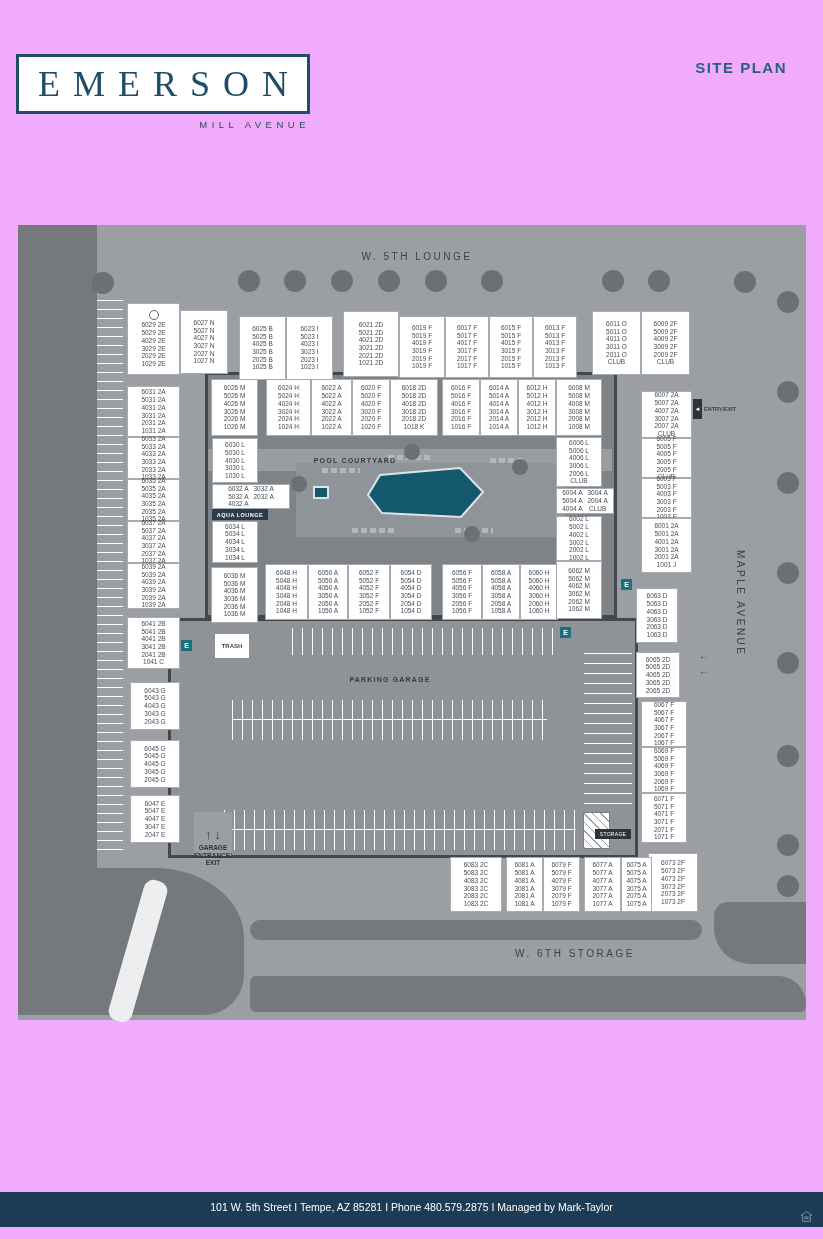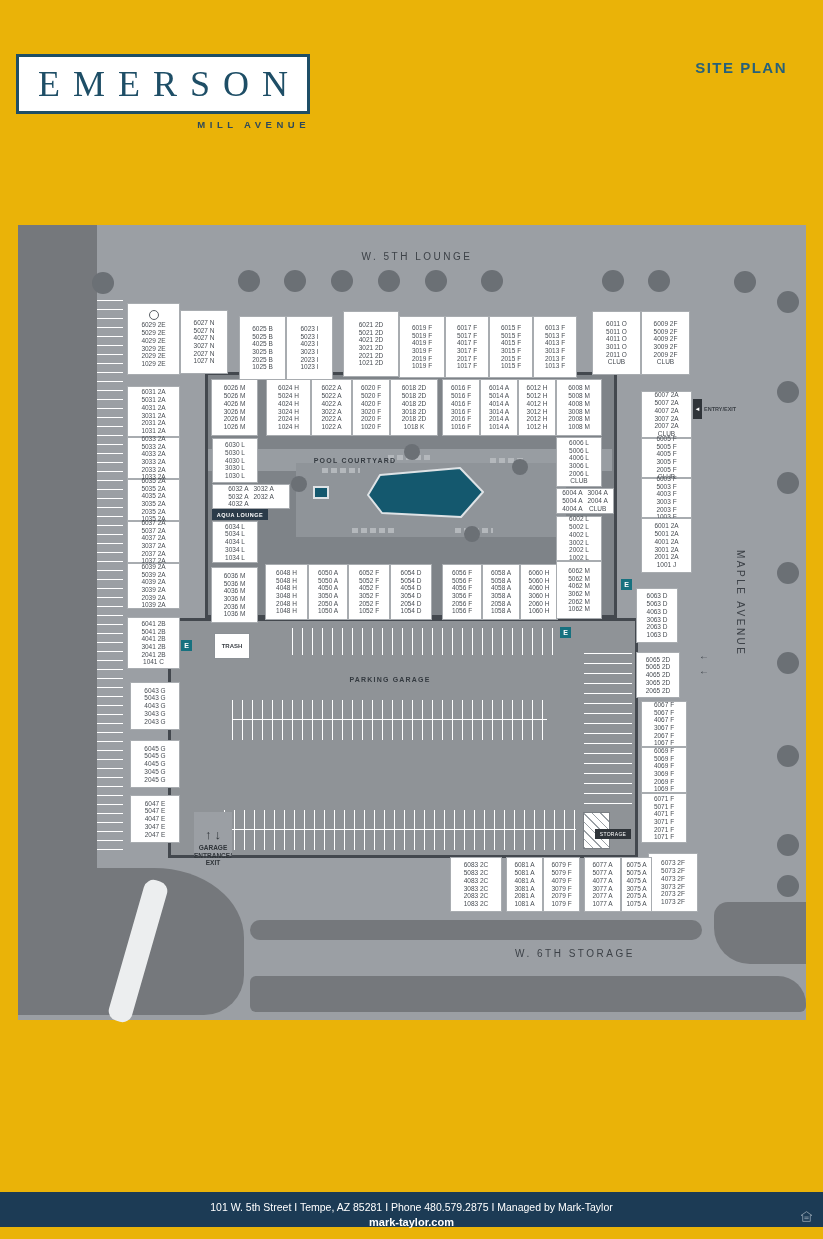--- a/index.html
+++ b/index.html
@@ -1,25 +1,25 @@
 <!DOCTYPE html>
 <html><head>
 <meta charset="utf-8">
 <style>
   html,body{margin:0;padding:0;background:#fff;}
-  .page{position:relative;width:823px;height:1239px;background:#eab308;overflow:hidden;
+  .page{position:relative;width:823px;height:1239px;background:#f0abfc;overflow:hidden;
         font-family:"Liberation Sans",sans-serif;}
 
   
   .logo-box{position:absolute;left:16px;top:54px;width:294px;height:60px;border:3px solid #1e4e66;
             display:flex;align-items:center;justify-content:center;box-sizing:border-box;background:#fff;}
   .logo-title{font-family:"Liberation Serif",serif;font-size:36px;color:#1e4e66;
               letter-spacing:13px;margin-right:-13px;font-weight:400;}
   .logo-sub{position:absolute;left:16px;top:119px;width:294px;text-align:right;font-size:9.5px;
-            letter-spacing:4.5px;color:#2e4a5a;font-weight:bold;}
+            letter-spacing:4.5px;color:#2e4a5a;font-weight:normal;}
   .site-plan-title{position:absolute;left:620px;top:59px;width:167px;text-align:right;
                    font-size:15px;font-weight:bold;letter-spacing:1.5px;color:#27617a;}
 
   
   .base{position:absolute;left:18px;top:225px;width:788px;height:795px;background:#9b9fa4;z-index:1;}
   .dark{position:absolute;background:#75787c;z-index:2;}
   .d-leftband{left:18px;top:225px;width:79px;height:655px;}
   .d-bloba{left:18px;top:868px;width:226px;height:147px;border-radius:0 90px 40px 0 / 0 70px 40px 0;}
   .d-stripmid{left:250px;top:920px;width:452px;height:20px;border-radius:10px;}
   .d-striplow{left:250px;top:976px;width:556px;height:36px;border-radius:6px 28px 6px 6px;}
@@ -669,20 +669,19 @@
   <div class="arrow" style="left:699px;top:650px;">←</div>
   <div class="arrow" style="left:699px;top:665px;">←</div>
   <div class="gar-entrance-label">
     <div>GARAGE</div>
     <div>ENTRANCE/</div>
     <div>EXIT</div>
   </div>
 
   <div class="footer">
     <div class="footer-line1">101 W. 5th Street I Tempe, AZ 85281 I Phone 480.579.2875 I Managed by Mark-Taylor</div>
-    <div class="footer-line2">mark-taylor.com</div>
     <svg class="eho-icon" width="13" height="13" viewBox="0 0 24 24">
       <path d="M12 3 2 10h3v11h14V10h3z" fill="none" stroke="#94a4b2" stroke-width="1.5"></path>
       <path d="M8 13h8M8 16h8" stroke="#94a4b2" stroke-width="1.5"></path>
     </svg>
   </div>
 
 </div>
 
 </body></html>

